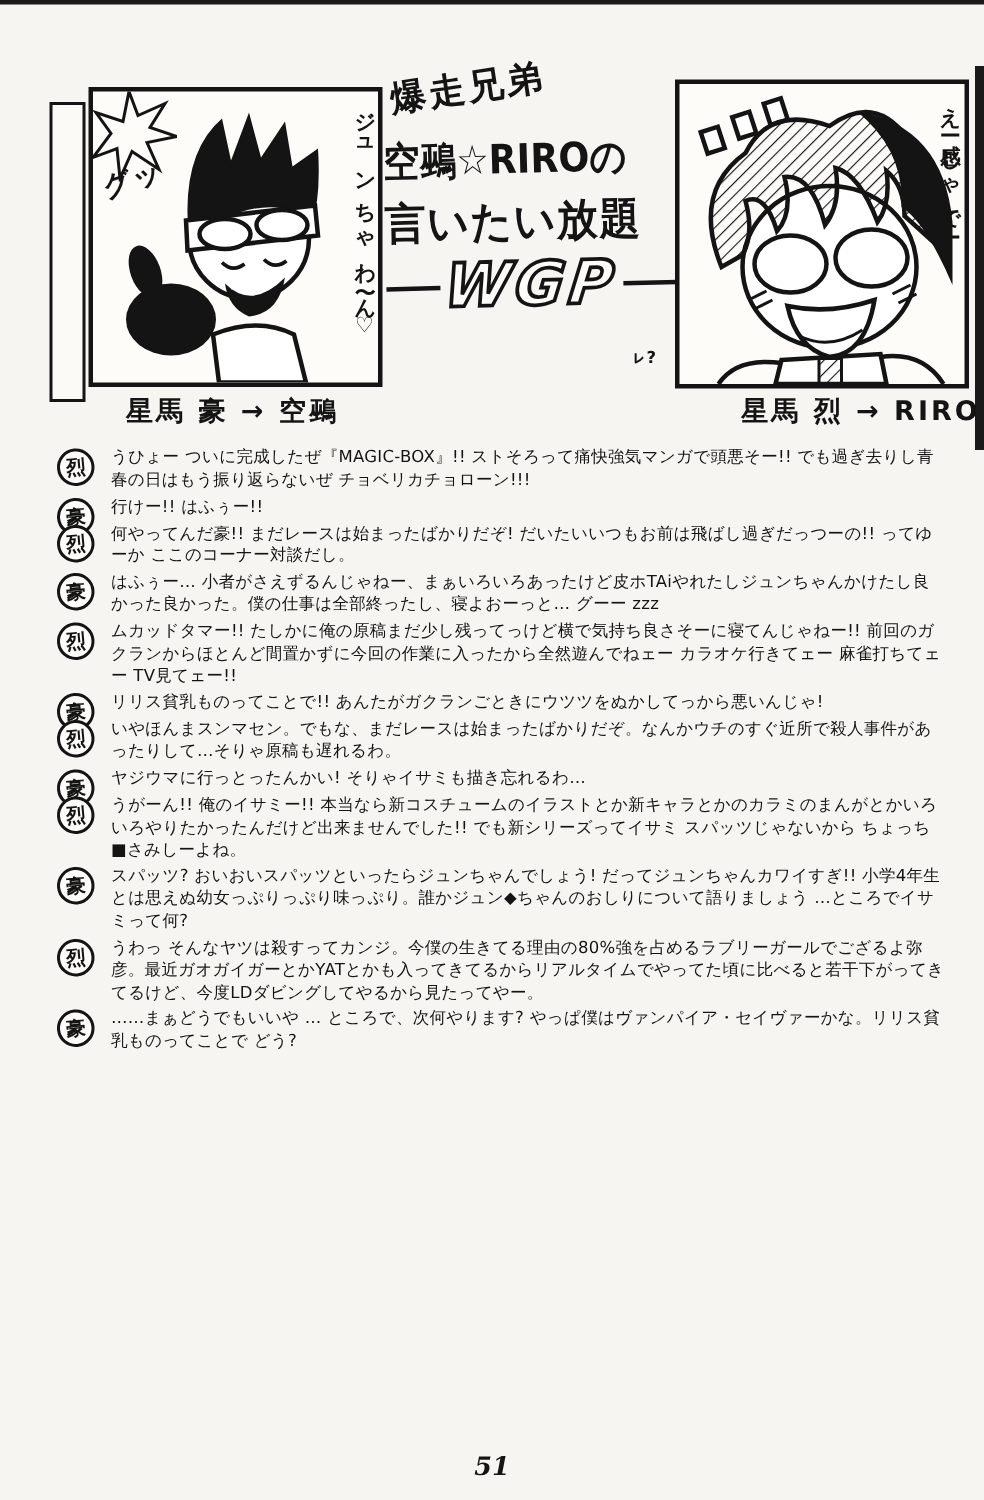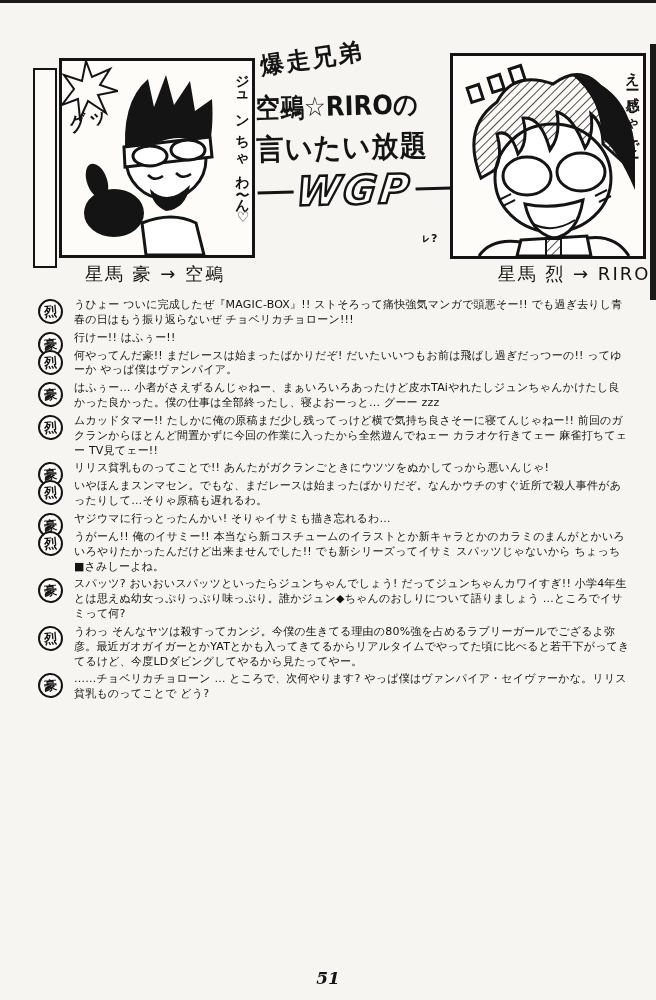--- a/index.html
+++ b/index.html
@@ -37,21 +37,21 @@
   .wgp-row{display:flex;align-items:center;margin-top:2px;position:relative;}
   .rule{flex:1;height:3px;background:#141414;}
   .wgp{font-size:40px;line-height:1;font-weight:800;font-style:italic;
     letter-spacing:3px;padding:0 3px;transform:skewX(-8deg);color:#141414;}
   @supports (-webkit-text-stroke: 2px black){
     .wgp{color:#fdfcf9;-webkit-text-stroke:2.5px #141414;}
   }
   .scribble{position:absolute;left:420px;top:232px;font-size:11px;font-weight:bold;}
 
   
-  .cap{position:absolute;top:262px;font-size:18px;font-weight:400;
+  .cap{position:absolute;top:262px;font-size:18px;font-weight:700;
     text-align:center;letter-spacing:2px;}
   .cap-left{left:55px;width:200px;}
   .cap-right{left:476px;width:196px;}
 
   
   #dialogue{position:absolute;left:38px;top:298px;width:592px;}
   .row{position:relative;padding-left:36px;margin-bottom:3px;}
   .spk{position:absolute;left:0;top:1px;width:25px;height:25px;box-sizing:border-box;
     border:2px solid #141414;border-radius:50%;display:flex;align-items:center;
     justify-content:center;font-size:13px;font-weight:800;transform:rotate(-5deg);
@@ -141,21 +141,21 @@
     <div class="row">
       <span class="spk">烈</span>
       <p class="txt">うひょー ついに完成したぜ『MAGIC-BOX』!! ストそろって痛快強気マンガで頭悪そー!! でも過ぎ去りし青春の日はもう振り返らないぜ チョベリカチョローン!!!</p>
     </div>
     <div class="row">
       <span class="spk">豪</span>
       <p class="txt">行けー!! はふぅー!!</p>
     </div>
     <div class="row">
       <span class="spk">烈</span>
-      <p class="txt">何やってんだ豪!! まだレースは始まったばかりだぞ! だいたいいつもお前は飛ばし過ぎだっつーの!! ってゆーか やっぱ僕はヴァンパイア。</p>
+      <p class="txt">何やってんだ豪!! まだレースは始まったばかりだぞ! だいたいいつもお前は飛ばし過ぎだっつーの!! ってゆーか ここのコーナー対談だし。</p>
     </div>
     <div class="row">
       <span class="spk">豪</span>
       <p class="txt">はふぅー… 小者がさえずるんじゃねー、まぁいろいろあったけど皮ホTAiやれたしジュンちゃんかけたし良かった良かった。僕の仕事は全部終ったし、寝よおーっと… グーー zzz</p>
     </div>
     <div class="row">
       <span class="spk">烈</span>
       <p class="txt">ムカッドタマー!! たしかに俺の原稿まだ少し残ってっけど横で気持ち良さそーに寝てんじゃねー!! 前回のガクランからほとんど間置かずに今回の作業に入ったから全然遊んでねェー カラオケ行きてェー 麻雀打ちてェー TV見てェー!!</p>
     </div>
     <div class="row">
@@ -177,17 +177,17 @@
     <div class="row">
       <span class="spk">豪</span>
       <p class="txt">スパッツ? おいおいスパッツといったらジュンちゃんでしょう! だってジュンちゃんカワイすぎ!! 小学4年生とは思えぬ幼女っぷりっぷり味っぷり。誰かジュン◆ちゃんのおしりについて語りましょう …ところでイサミって何?</p>
     </div>
     <div class="row">
       <span class="spk">烈</span>
       <p class="txt">うわっ そんなヤツは殺すってカンジ。今僕の生きてる理由の80%強を占めるラブリーガールでござるよ弥彦。最近ガオガイガーとかYATとかも入ってきてるからリアルタイムでやってた頃に比べると若干下がってきてるけど、今度LDダビングしてやるから見たってやー。</p>
     </div>
     <div class="row">
       <span class="spk">豪</span>
-      <p class="txt">……チョベリカチョローン … ところで、次何やります? やっぱ僕はヴァンパイア・セイヴァーかな。リリス貧乳ものってことで どう?</p>
+      <p class="txt">……まぁどうでもいいや … ところで、次何やります? やっぱ僕はヴァンパイア・セイヴァーかな。リリス貧乳ものってことで どう?</p>
     </div>
   </div>
 
 <div class="pagenum">51</div>
 
 </body></html>

